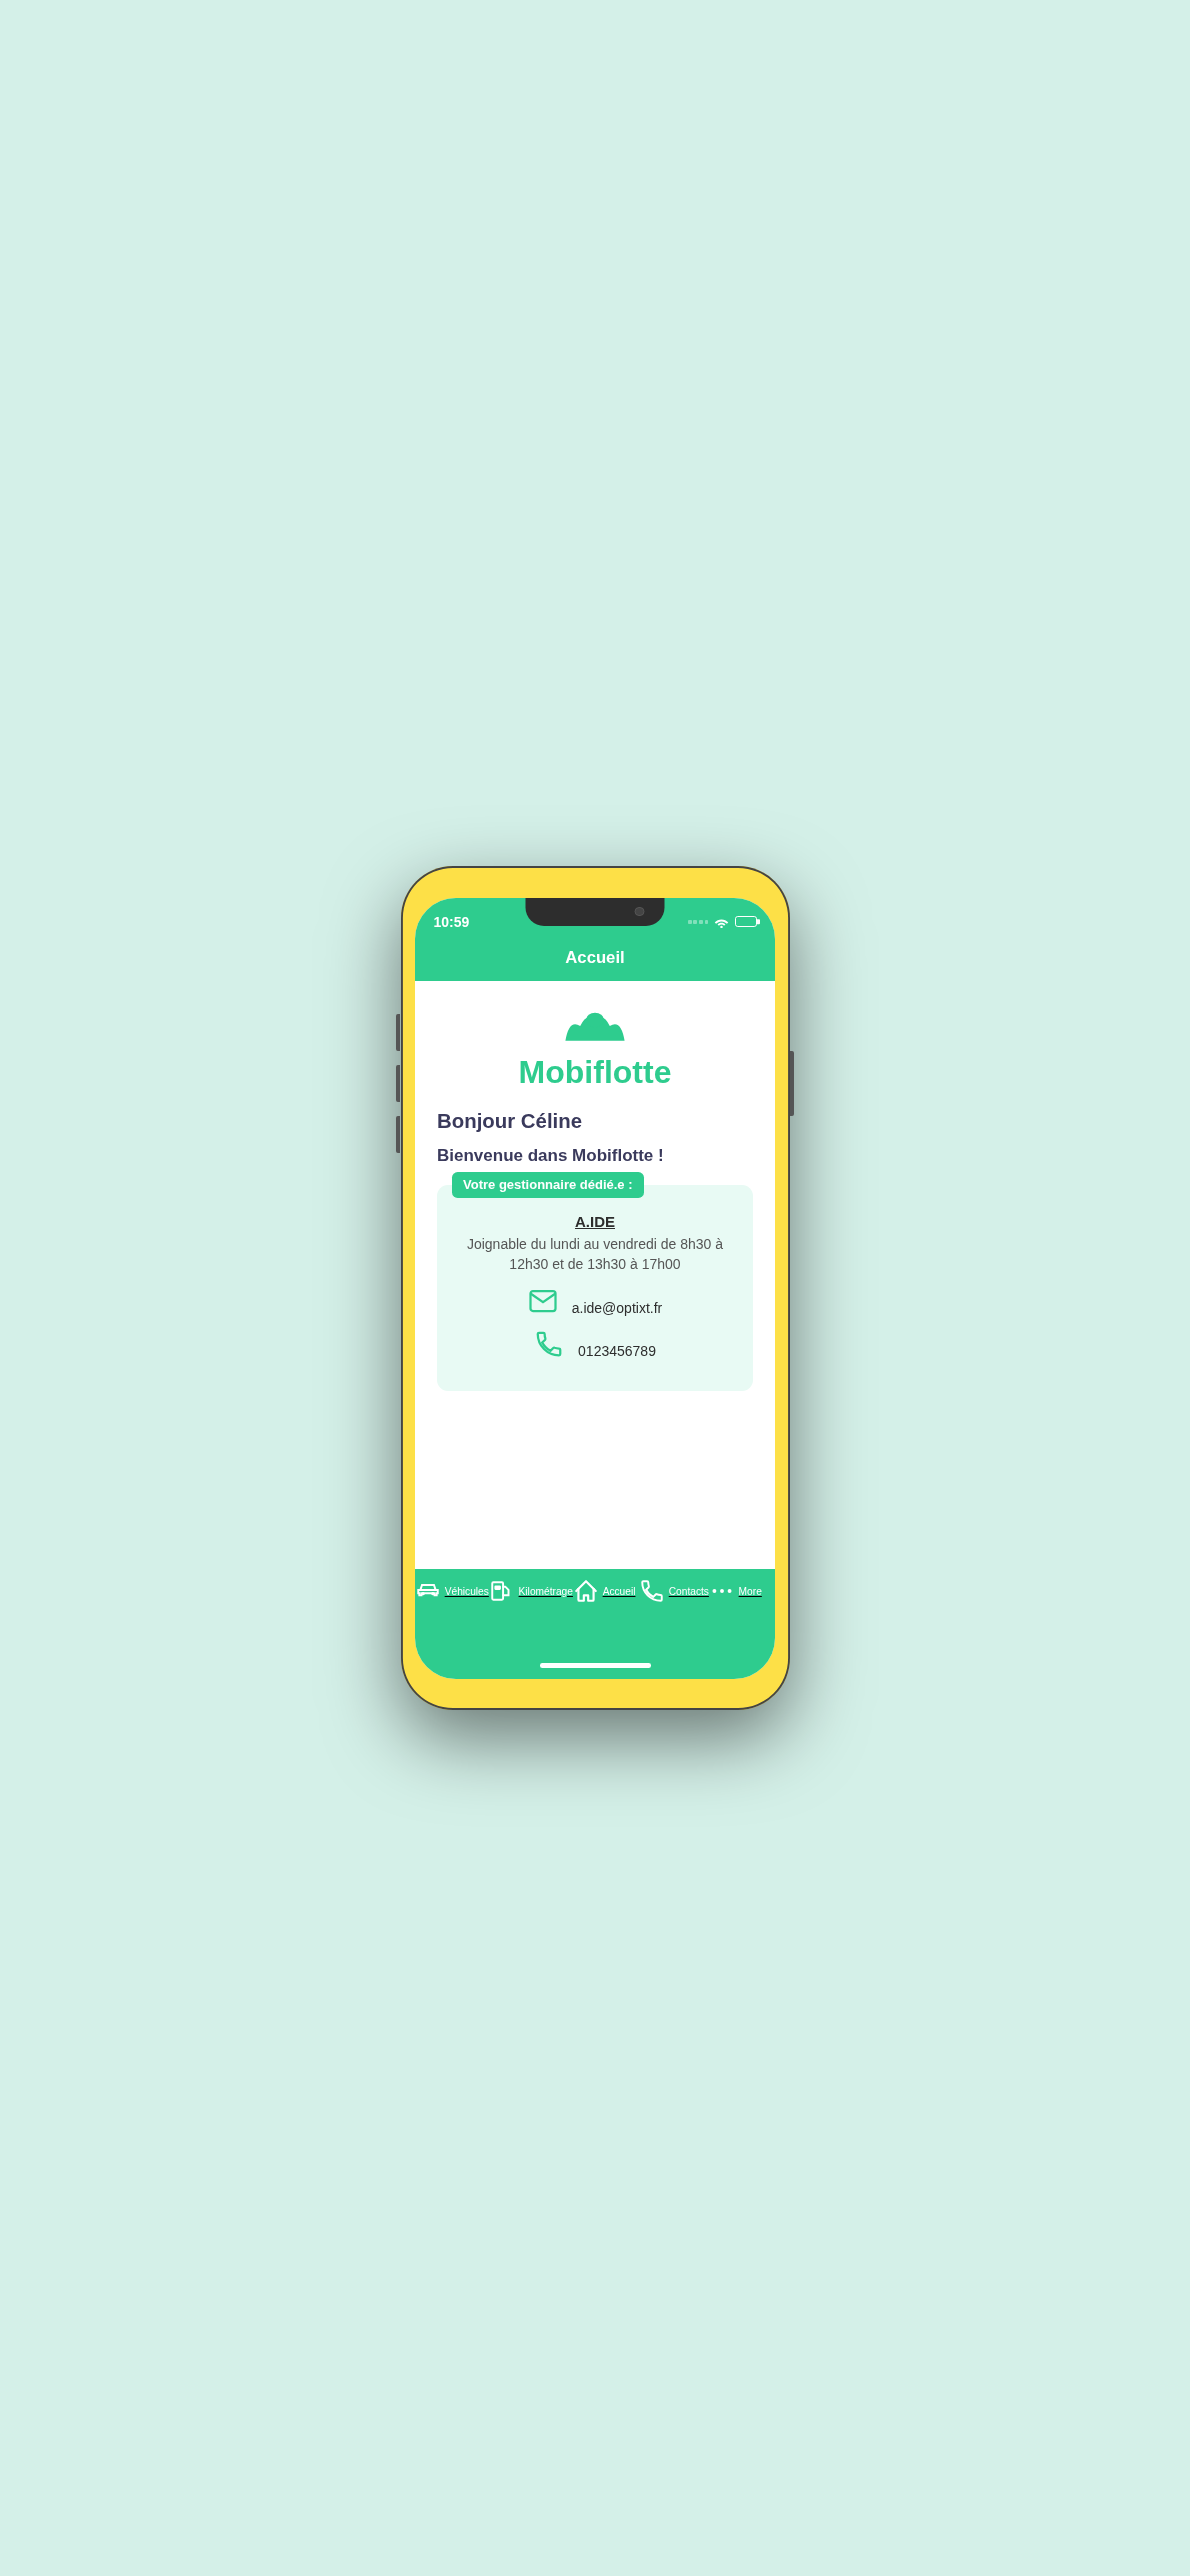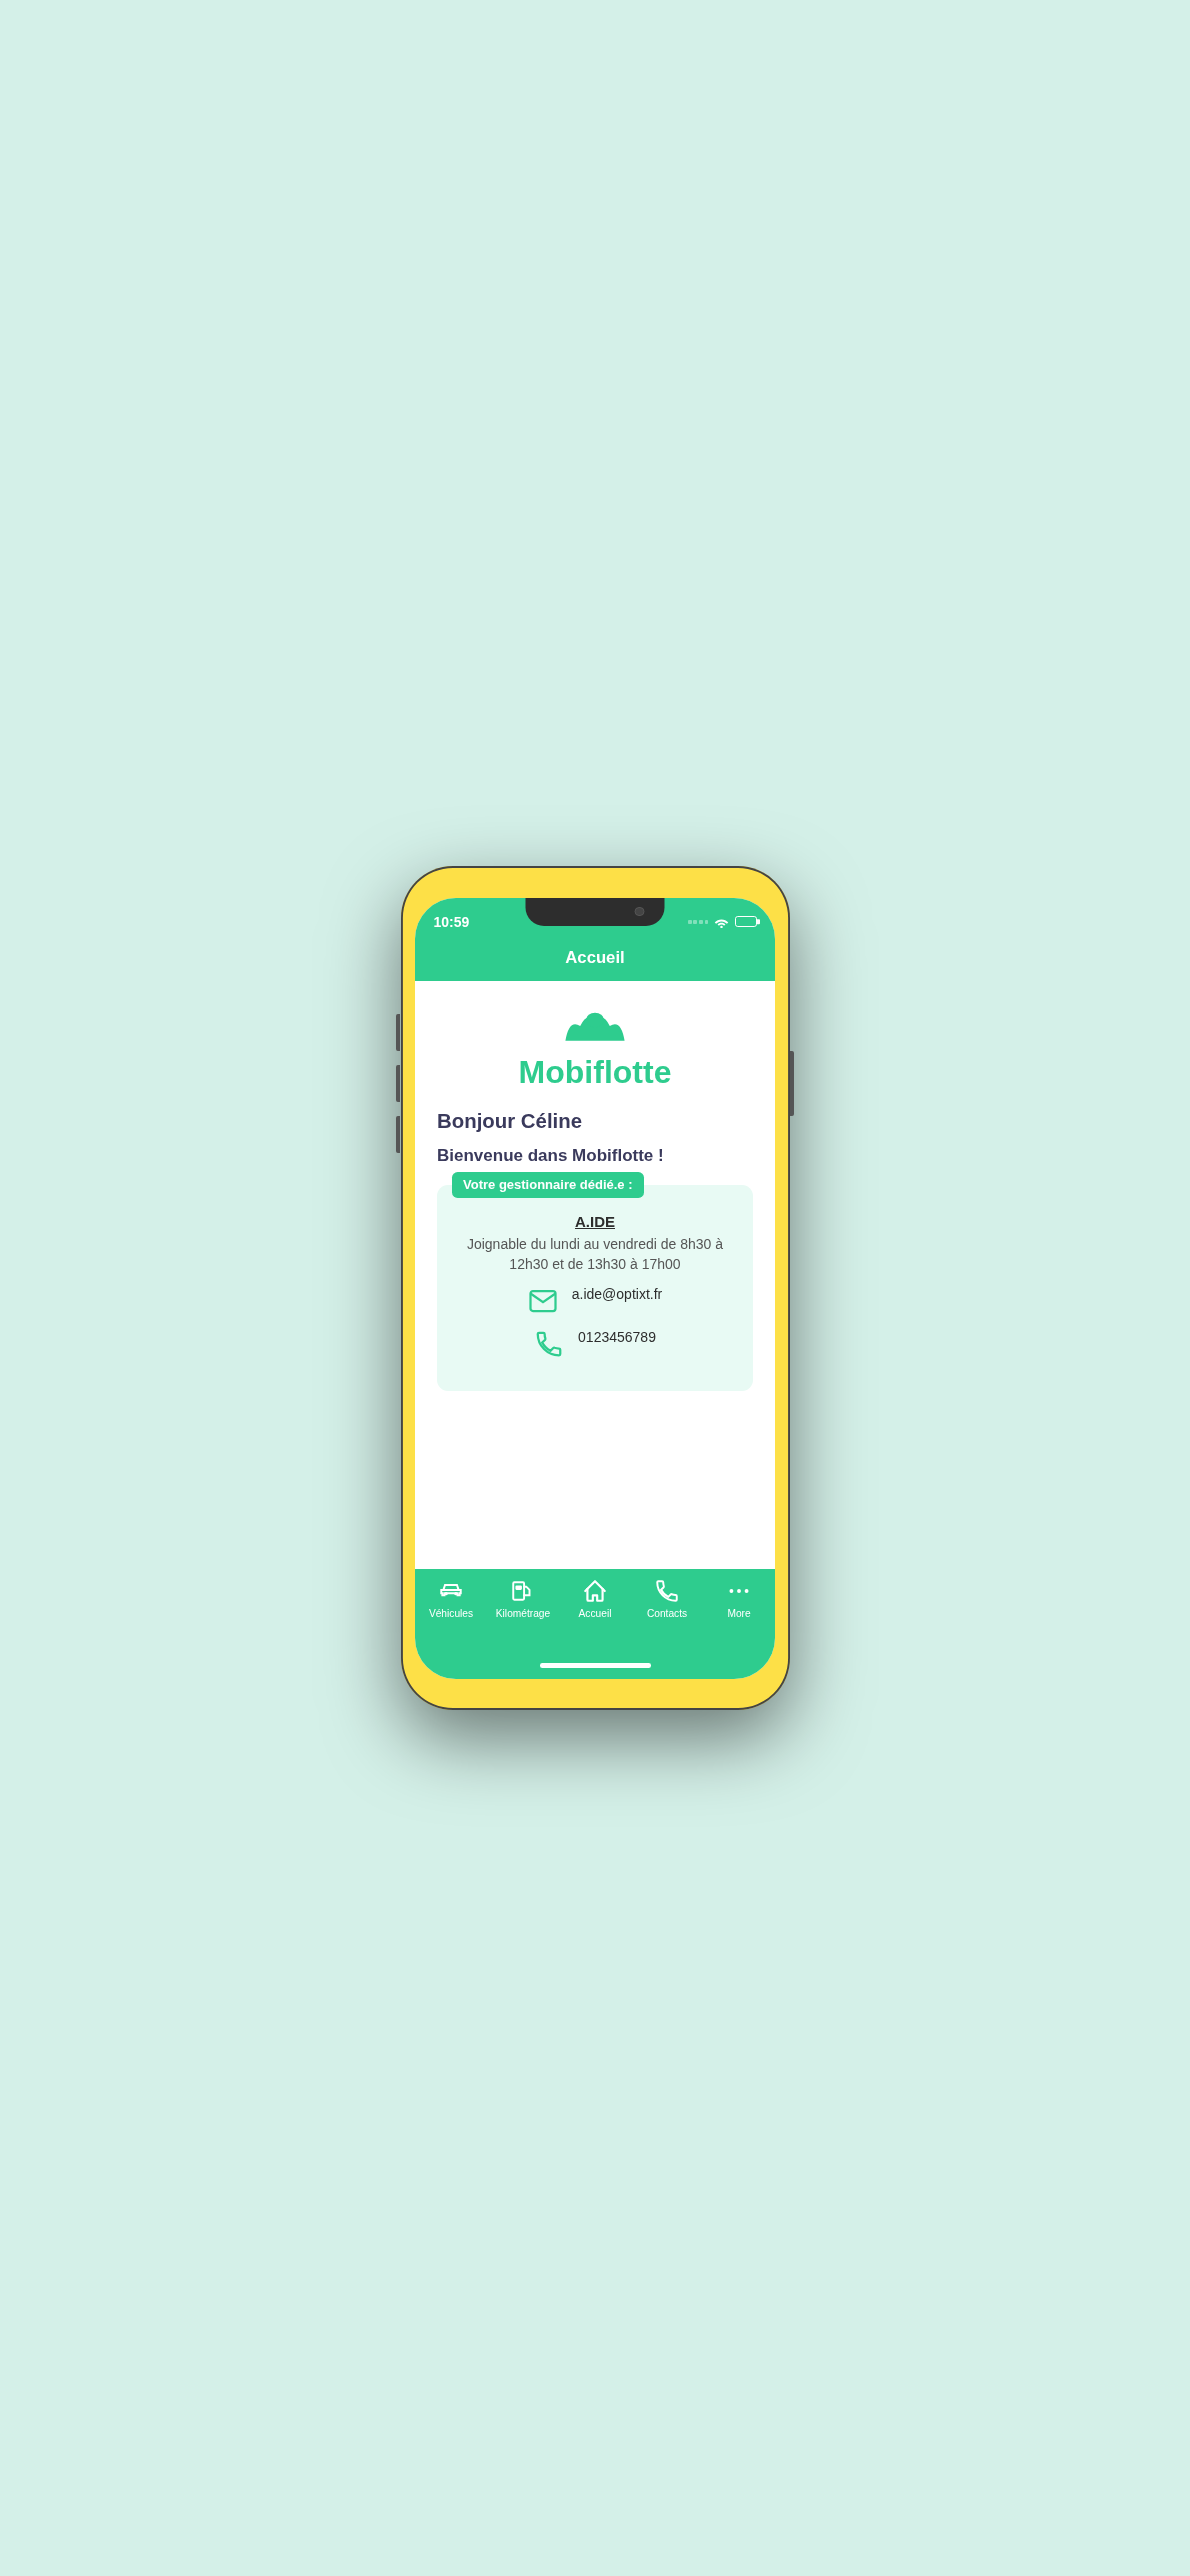--- a/index.html
+++ b/index.html
@@ -254,21 +254,21 @@
     .manager-hours {
       text-align: center;
       font-size: 14px;
       color: #555;
       margin-bottom: 12px;
       line-height: 1.4;
     }
 
     .contact-row {
       display: flex;
-      align-items: flex-start;
+      align-items: flex-end;
       justify-content: center;
       gap: 14px;
       margin-bottom: 13px;
     }
 
     .contact-icon {
       width: 30px;
       height: 30px;
       color: #2ecc8e;
     }
@@ -284,25 +284,25 @@
       background: #2ecc8e;
       display: flex;
       align-items: flex-start;
       justify-content: space-around;
       padding: 9.3px 0 0;
       flex-shrink: 0;
     }
 
     .nav-item {
       display: flex;
-      flex-direction: column;
       align-items: center;
       gap: 3.7px;
       cursor: pointer;
       flex: 1;
+      text-decoration: underline;
     }
 
     .nav-icon {
       width: 26px;
       height: 26px;
       color: #fff;
     }
 
     .nav-label {
       font-size: 10.2px;

